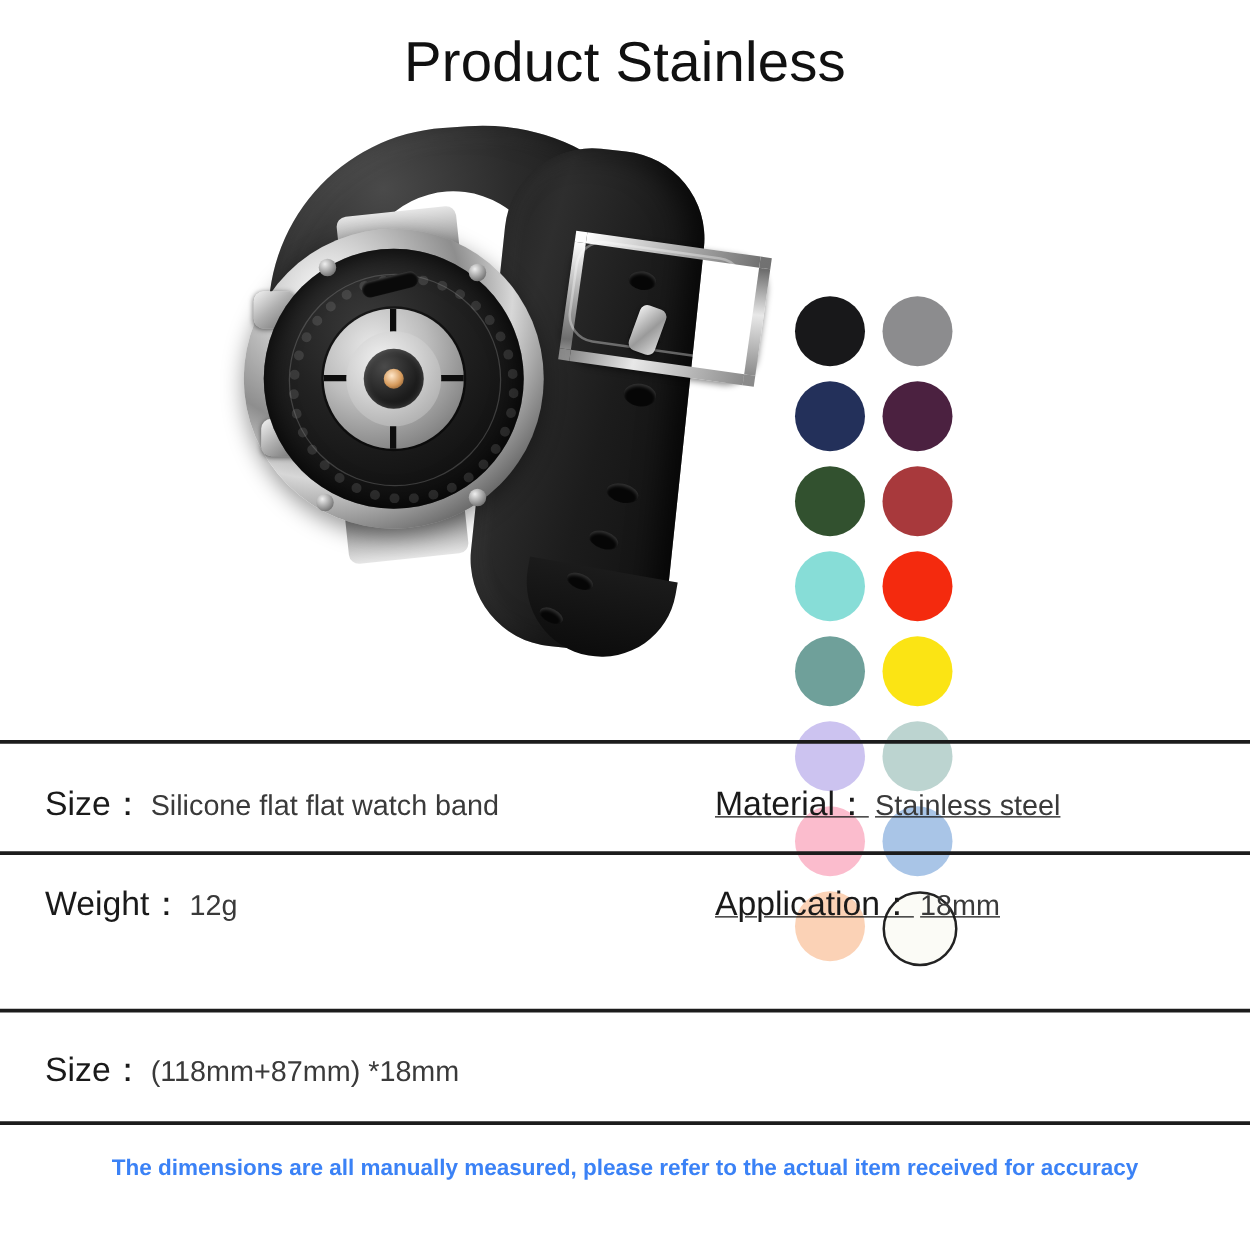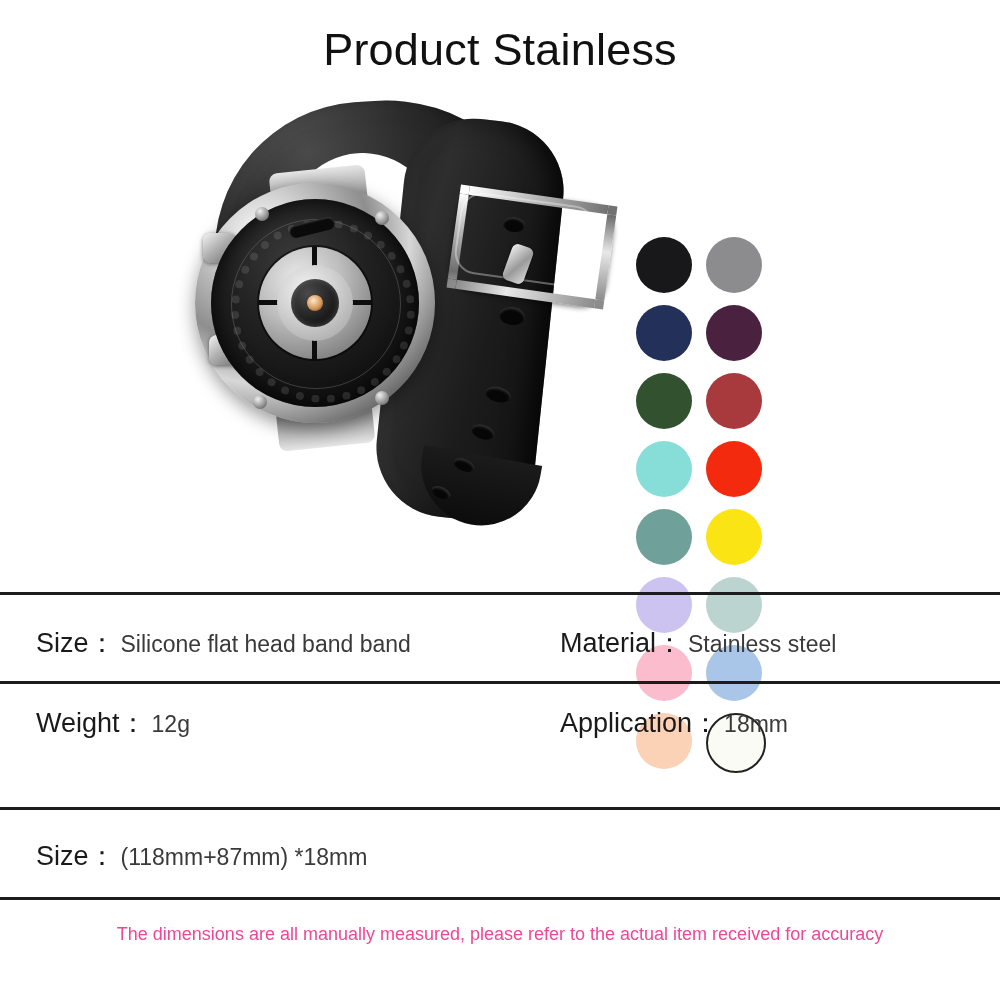--- a/index.html
+++ b/index.html
@@ -319,35 +319,35 @@
     font-weight: 400;
     color: #1a1a1a;
   }
   .spec-value {
     font-size: 23px;
     font-weight: 300;
     color: #3a3a3a;
     margin-left: 5px;
   }
   .cell-left  { left: 36px; }
-  .cell-right { left: 560px; }
+  .cell-right { left: 572px; text-decoration: underline; }
 
   .row-1 { top: 625px; }
   .row-2 { top: 705px; }
   .row-3 { top: 838px; }
 
   .footnote {
     position: absolute;
     left: 0;
     top: 924px;
     width: 1000px;
     text-align: center;
     font-size: 18px;
-    font-weight: 400;
-    color: #ec4899;
+    font-weight: 700;
+    color: #3b82f6;
   }
 </style>
 </head>
 <body>
 
 <div class="page-title">Product Stainless</div>
 
 <div class="hero">
 
   <div class="watch-stage">
@@ -411,21 +411,21 @@
     </div>
 </div>
 
 <div class="divider d1"></div>
 <div class="divider d2"></div>
 <div class="divider d3"></div>
 <div class="divider d4"></div>
 
 <div class="spec-row row-1">
   <div class="spec-cell cell-left">
-    <span class="spec-label">Size：</span><span class="spec-value">Silicone flat head band band</span>
+    <span class="spec-label">Size：</span><span class="spec-value">Silicone flat flat watch band</span>
   </div>
   <div class="spec-cell cell-right">
     <span class="spec-label">Material：</span><span class="spec-value">Stainless steel</span>
   </div>
 </div>
 
 <div class="spec-row row-2">
   <div class="spec-cell cell-left">
     <span class="spec-label">Weight：</span><span class="spec-value">12g</span>
   </div>

